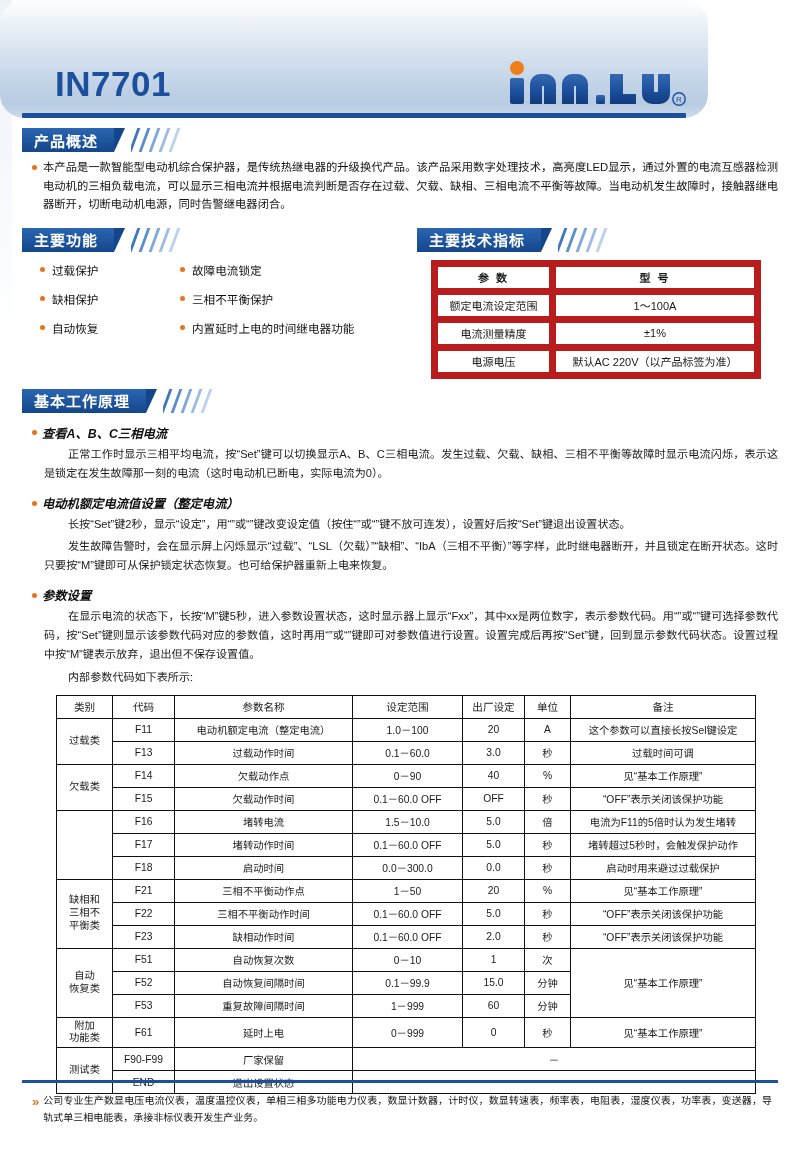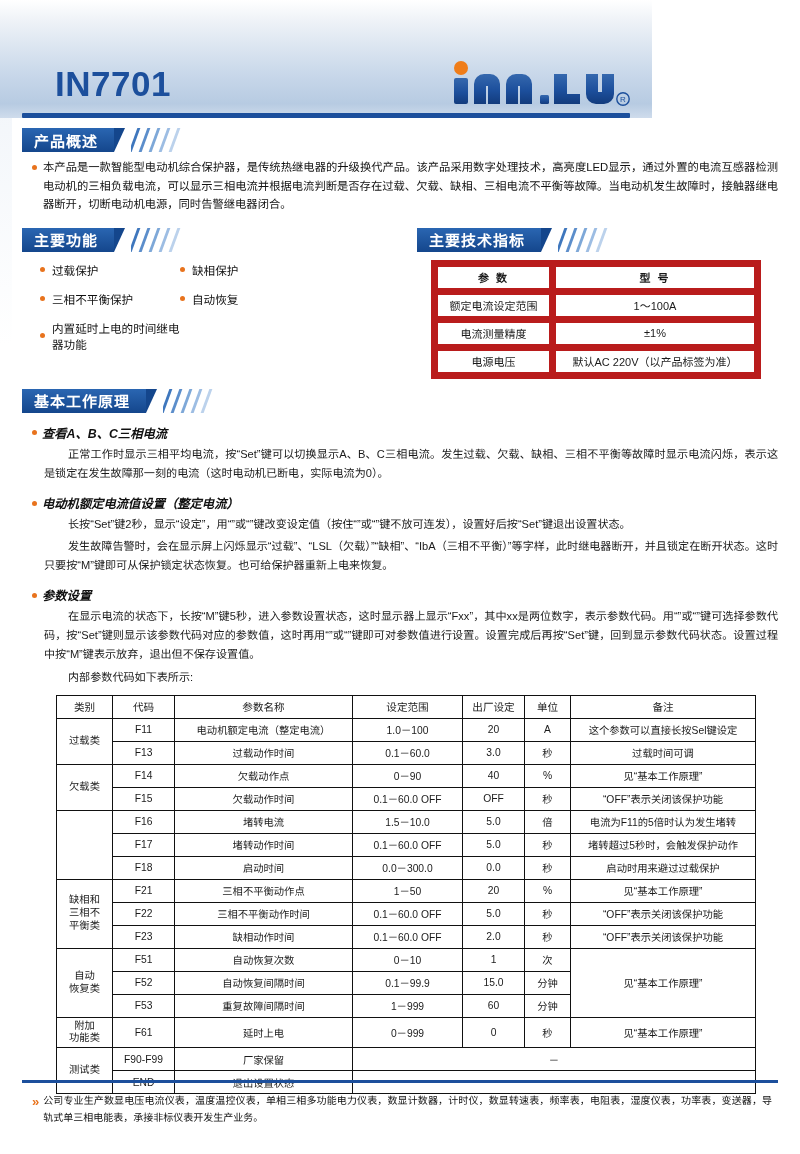--- a/index.html
+++ b/index.html
@@ -11,23 +11,24 @@
     font-family: "Liberation Sans", "DejaVu Sans", sans-serif;
     background: #ffffff;
     color: #1a1a1a;
     position: relative;
     overflow: hidden;
   }
 
   
   .header {
     position: relative;
-    width: 652px;
+    width: 708px;
     height: 118px;
     background: linear-gradient(to bottom, #ffffff 0%, #eef2f7 18%, #c9d8ea 62%, #b7cbe2 88%, #cfdcec 100%);
+    border-radius: 24px;
   }
   .header-inner {
     position: absolute;
     left: 0; right: 0; bottom: 0;
     height: 118px;
   }
   .model-title {
     position: absolute;
     left: 55px;
     bottom: 14px;
@@ -335,20 +336,24 @@
             <i></i>
             <i></i>
             <i></i>
         </div>
       </div>
 
       <div class="func-grid">
         <div class="func-item">
           <span class="dot"></span>
           <span>过载保护</span>
+        </div>
+        <div class="func-item">
+          <span class="dot"></span>
+          <span>故障电流锁定</span>
         </div>
         <div class="func-item">
           <span class="dot"></span>
           <span>缺相保护</span>
         </div>
         <div class="func-item">
           <span class="dot"></span>
           <span>三相不平衡保护</span>
         </div>
         <div class="func-item">

